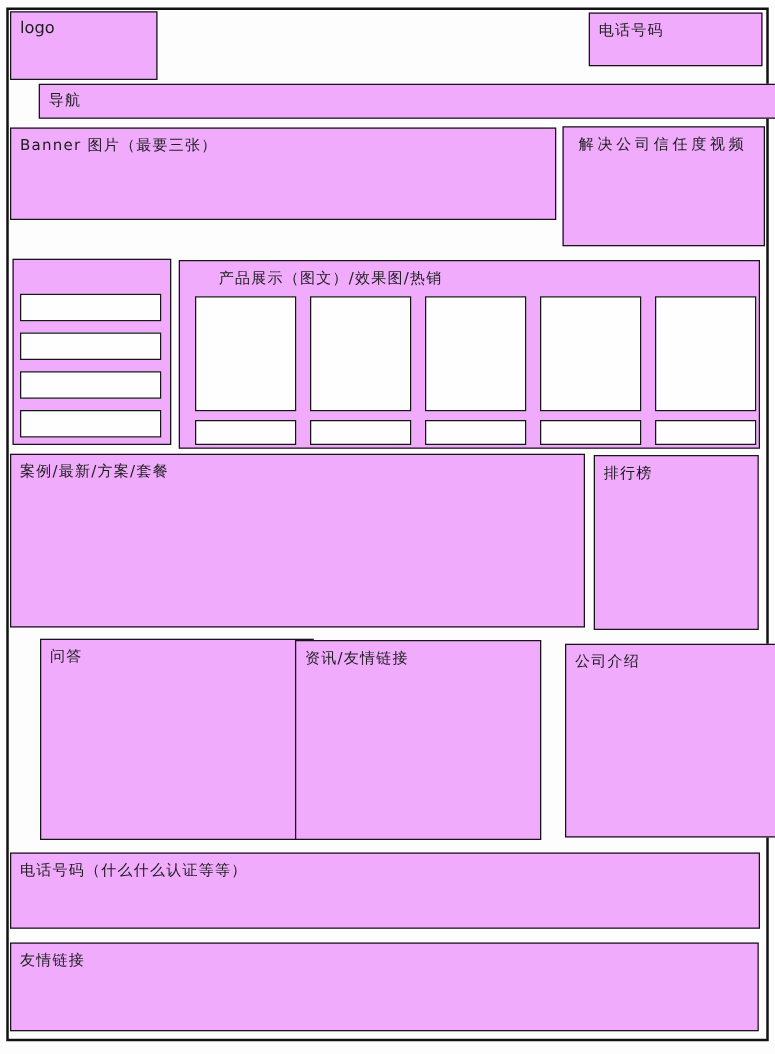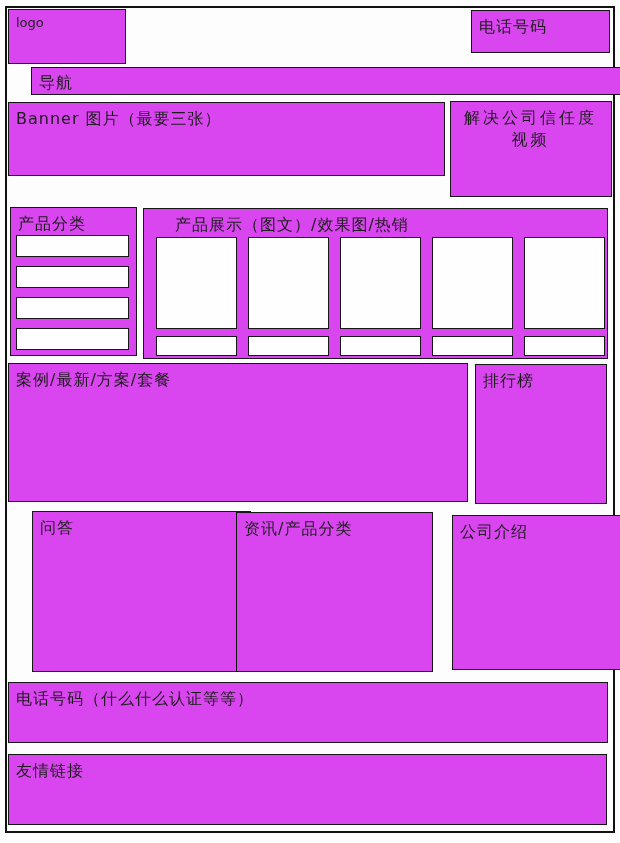--- a/index.html
+++ b/index.html
@@ -7,24 +7,24 @@
   body {
     position: relative;
     background: #fdfdfd;
     font-family: "DejaVu Sans", sans-serif;
     color: #1c1c1c;
     overflow: hidden;
   }
   .box {
     position: absolute;
     border: 1px solid #161616;
-    background: #d946ef;
+    background: #f0abfc;
   }
   .label {
-    font-size: 16px;
+    font-size: 12px;
     letter-spacing: 1px;
     padding: 5px 4px 0 7px;
     line-height: 1.35;
     white-space: nowrap;
   }
   .wrap-label { white-space: normal; text-align: center; }
 
   
   #page-frame {
     position: absolute;
@@ -108,21 +108,20 @@
 
 <div id="banner-box" class="box">
   <div class="label">Banner 图片（最要三张）</div>
 </div>
 
 <div id="trust-video-box" class="box">
   <div class="label wrap-label">解决公司信任度视频</div>
 </div>
 
 <div id="product-categories-panel" class="box">
-  <div class="label">产品分类</div>
   <div id="product-category-list">
       <div class="category-item-box"></div>
       <div class="category-item-box"></div>
       <div class="category-item-box"></div>
       <div class="category-item-box"></div>
     </div>
 </div>
 
 <div id="product-showcase-panel" class="box">
   <div class="label">产品展示（图文）/效果图/热销</div>
@@ -156,21 +155,21 @@
 
 <div id="ranking-box" class="box">
   <div class="label">排行榜</div>
 </div>
 
 <div id="qa-box" class="box">
   <div class="label">问答</div>
 </div>
 
 <div id="news-process-box" class="box">
-  <div class="label">资讯/产品分类</div>
+  <div class="label">资讯/友情链接</div>
 </div>
 
 <div id="company-intro-box" class="box">
   <div class="label">公司介绍</div>
 </div>
 
 <div id="qualifications-box" class="box">
   <div class="label">电话号码（什么什么认证等等）</div>
 </div>
 

